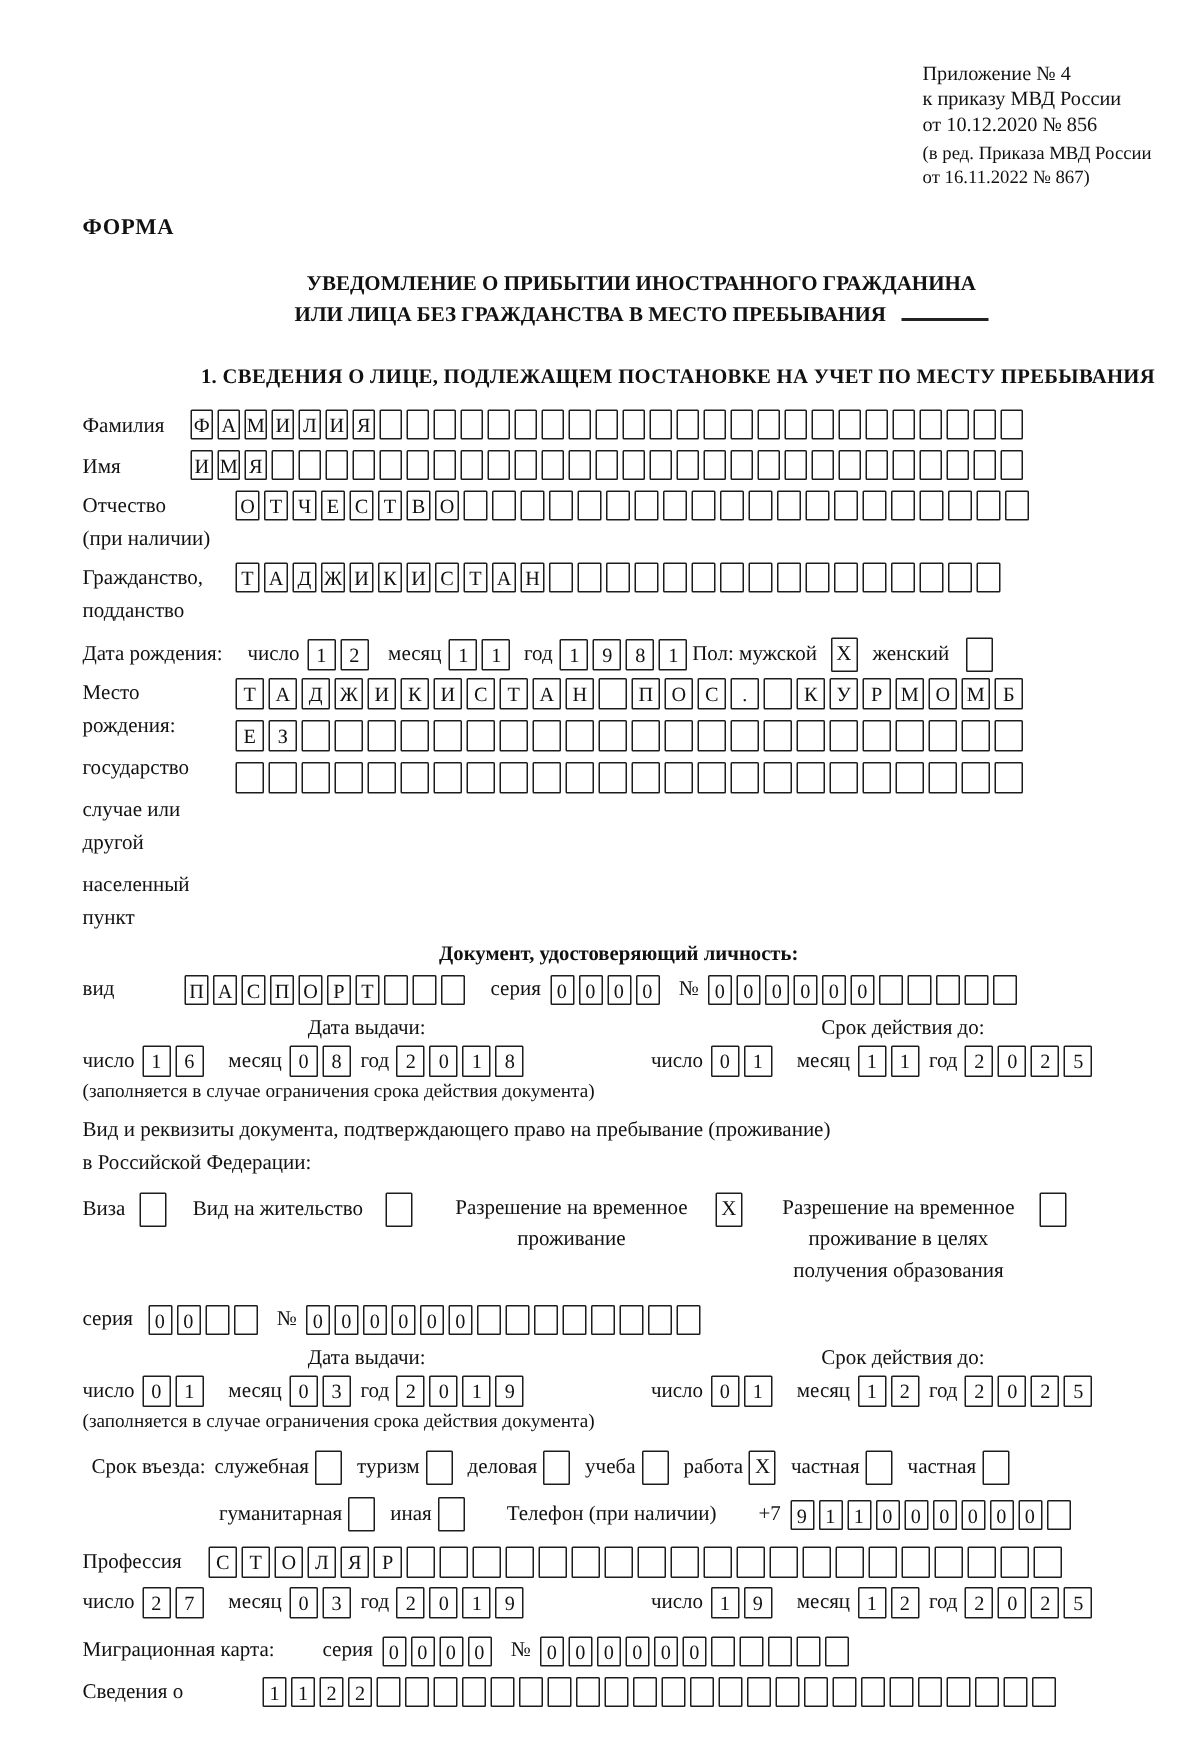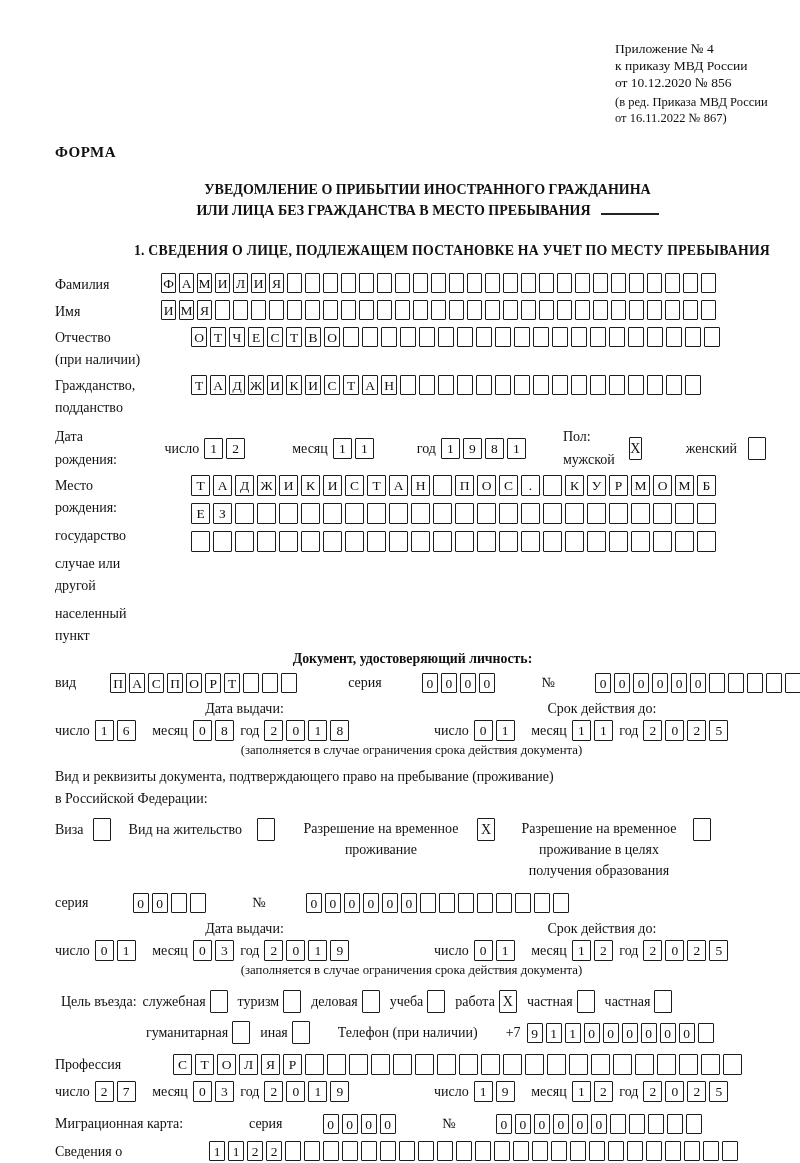--- a/index.html
+++ b/index.html
@@ -13,21 +13,21 @@
     position: relative;
   }
   .hdr { margin-left: 560px; width: 210px; font-size: 13.5px; line-height: 17px; }
   .hdr .sub { font-size: 12.5px; line-height: 16px; margin-top: 3px; }
   .forma { text-align: left; padding-right: 32px; font-weight: bold; font-size: 15px; margin-top: 18px; letter-spacing: .5px; }
   .title { text-align: center; font-weight: bold; font-size: 14px; line-height: 21px; margin-top: 18px; margin-left: 30px; }
   .blank-line { display: inline-block; width: 58px; height: 13px; border-bottom: 2.5px solid #222; margin-left: 10px; }
   .sec1 { font-weight: bold; font-size: 13.8px; margin-top: 22px; margin-left: 8px; letter-spacing: .2px; text-align: right; }
 
   .rows { margin-top: 14px; font-size: 14px; }
-  .frow { display: flex; align-items: flex-start; margin-bottom: 4px; gap: 34px; }
+  .frow { display: flex; align-items: flex-start; margin-bottom: 4px; }
   .lab { display: inline-block; font-size: 14px; line-height: 23px; }
   .lab2 { font-size: 14px; line-height: 22px; }
 
   .cells { display: inline-flex; flex-wrap: nowrap; }
   .cell {
     display: inline-block; width: 15px; height: 20px;
     border: 1.5px solid #1c1c1c; margin-right: 3px;
     text-align: center; font-size: 13.5px; line-height: 19px;
     font-family: "Liberation Serif", serif; border-radius: 1px;
   }
@@ -41,21 +41,21 @@
   }
   .grp { display: inline-flex; align-items: center; }
   .grp .lab { margin-right: 5px; }
 
   .lblcol { flex-shrink: 0; }
   .center-b { text-align: center; font-weight: bold; font-size: 13.8px; margin: 4px 0 4px 0; }
   .two-col { display: flex; }
   .two-col .col-l { width: 53%; }
   .two-col .col-r { width: 47%; }
   .dh { text-align: center; font-size: 14px; margin-top: 3px; }
-  .note-r { text-align: center; font-size: 12.8px; margin-top: 1px; padding-right: 2px; }
+  .note-r { text-align: left; font-size: 12.8px; margin-top: 1px; padding-right: 2px; }
   .para { font-size: 14px; line-height: 22px; margin-top: 8px; }
 
   .visa-row { display: flex; align-items: flex-start; margin-top: 8px; font-size: 14px; }
   .visa-row .txt-c { text-align: center; line-height: 21px; }
   .visa-row .cb { margin-top: 0; }
 
   .purpose-row { display: flex; align-items: center; flex-wrap: nowrap; margin-top: 12px; font-size: 14px; }
   .purpose-row .lab { margin-left: 6px; }
   .indent { margin-left: 85px; }
 
@@ -565,21 +565,21 @@
             <span class="cell">0</span>
             <span class="cell">2</span>
             <span class="cell">5</span>
           </span>
         </span>
     </div>
   </div>
   <div class="note-r">(заполняется в случае ограничения срока действия документа)</div>
 
   <div class="purpose-row">
-    <span class="lab">Цель въезда:</span>
+    <span class="lab">Срок въезда:</span>
     <span class="lab ml6">служебная</span>
       <span class="cb"></span>
     <span class="lab">туризм</span>
       <span class="cb"></span>
     <span class="lab">деловая</span>
       <span class="cb"></span>
     <span class="lab">учеба</span>
       <span class="cb"></span>
     <span class="lab">работа</span>
       <span class="cb">X</span>

